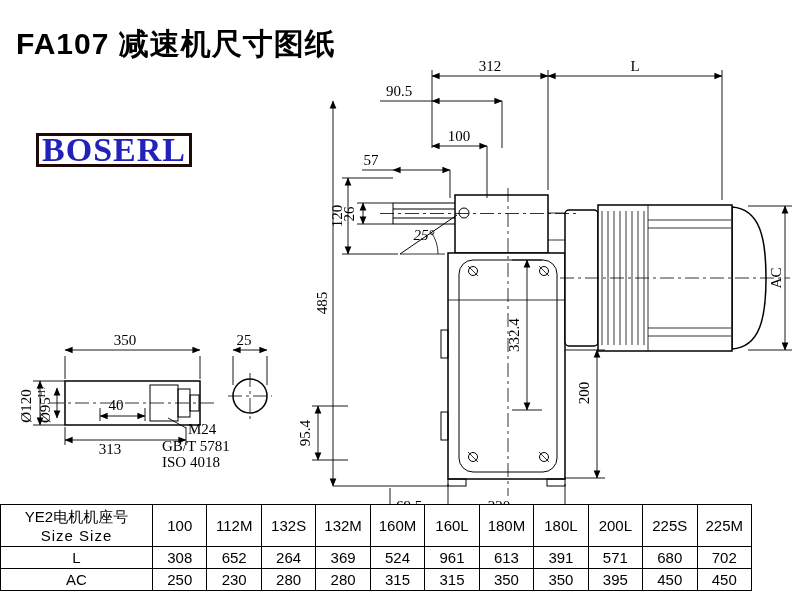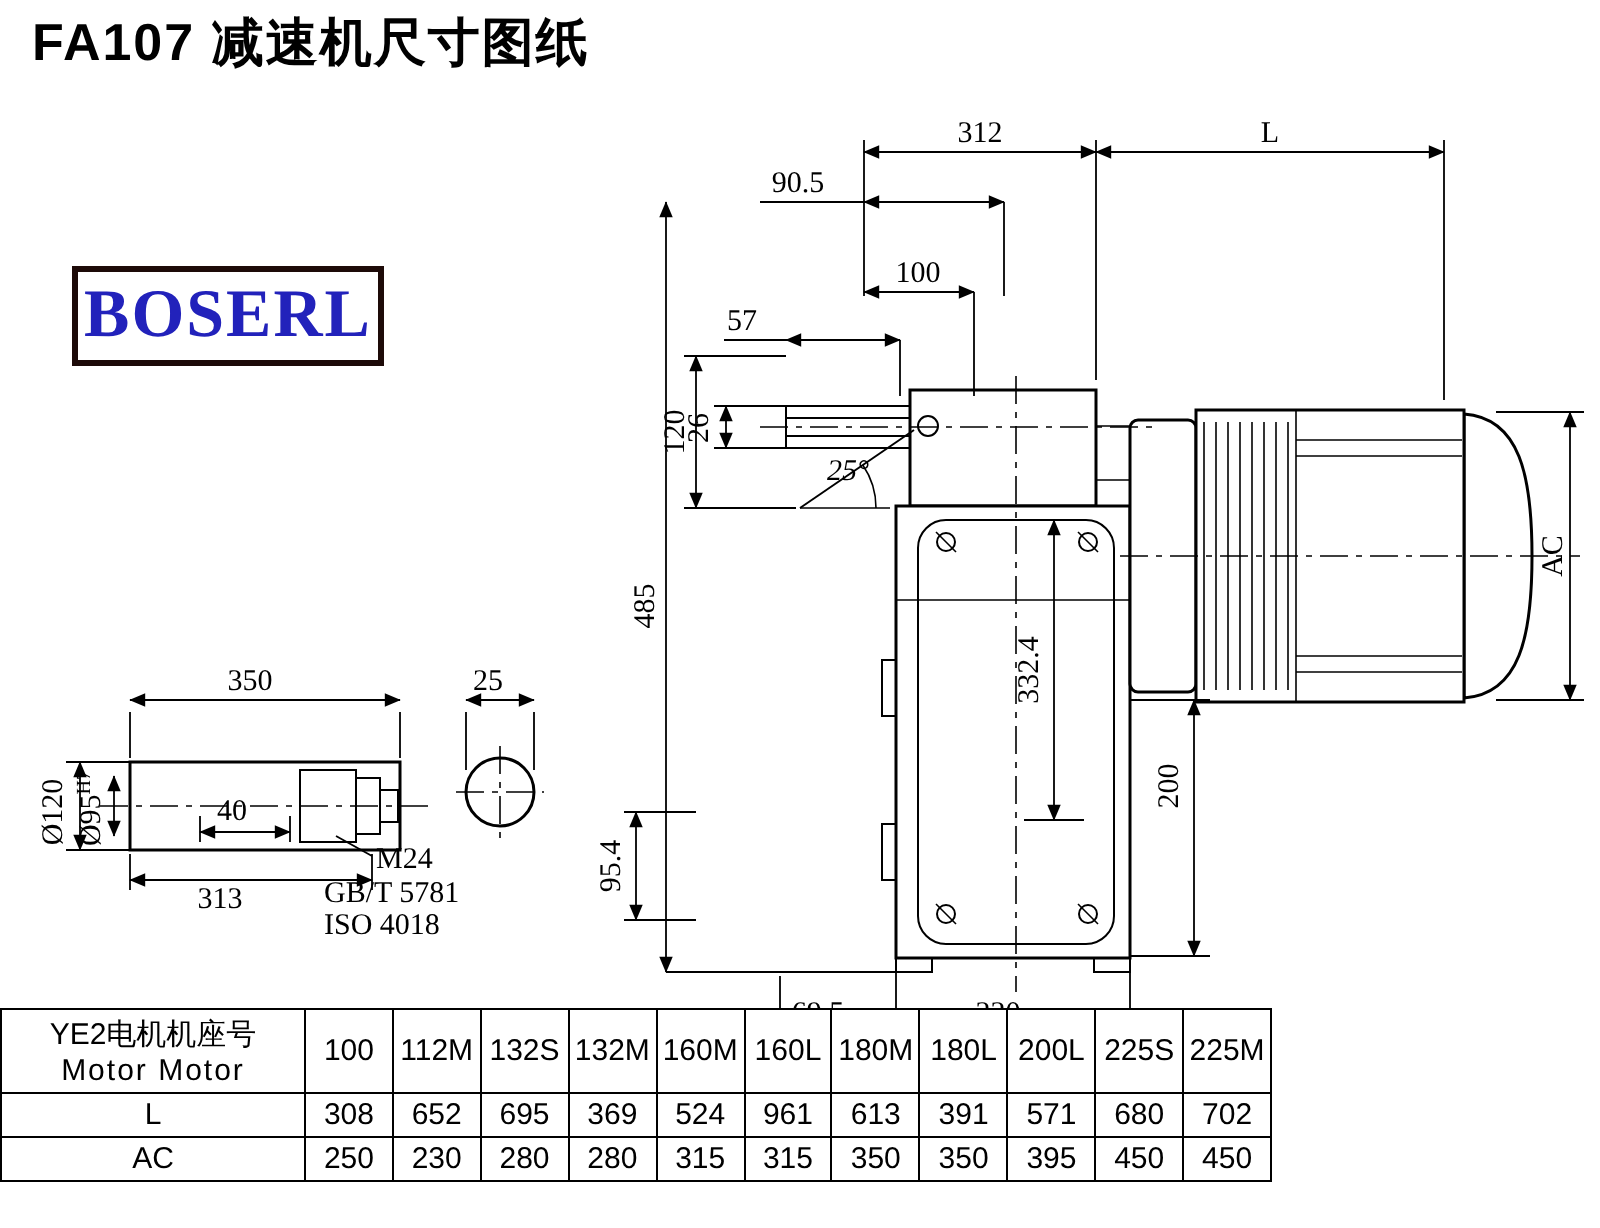--- a/index.html
+++ b/index.html
@@ -1,35 +1,35 @@
 <!DOCTYPE html>
 <html><head>
 <meta charset="utf-8">
 <style>
   * { margin:0; padding:0; box-sizing:border-box; }
   html,body { background:#fff; }
   body { width:800px; height:614px; position:relative; overflow:hidden;
          font-family:"Liberation Sans", sans-serif; color:#000; }
   .page { position:absolute; inset:0; background:#fff; }
-  .title { position:absolute; left:16px; top:4px; font-size:26px; font-weight:bold;
+  .title { position:absolute; left:16px; top:24px; font-size:30px; font-weight:bold;
            letter-spacing:1px; white-space:nowrap; }
-  .logo { position:absolute; left:36px; top:133px; width:156px; height:50px;
+  .logo { position:absolute; left:36px; top:133px; width:156px; height:34px;
           border:3px solid #1d0a08; background:#fff; display:flex;
           align-items:center; justify-content:center; }
   .logo span { font-family:"Liberation Serif", serif; font-size:34px; font-weight:bold;
                color:#2222bb; letter-spacing:1px; }
   .drawing { position:absolute; left:0; top:48px; }
   .ln    { stroke:#000; stroke-width:1; fill:none; }
   .thick { stroke:#000; stroke-width:1.5; fill:#fff; }
   .thin  { stroke:#000; stroke-width:0.8; fill:none; }
   .cl    { stroke:#000; stroke-width:0.8; stroke-dasharray:14 4 3 4; fill:none; }
   .dim   { stroke:#000; stroke-width:0.9; fill:none; }
   .dimtext { font-family:"Liberation Serif", serif; font-size:15px; fill:#000; }
   .it { font-style:italic; }
-  .spec-table { position:absolute; left:0; top:504px; width:636px;
+  .spec-table { position:absolute; left:0; top:504px; width:752px;
                 border-collapse:collapse; table-layout:fixed; }
   .spec-table td { border:1px solid #000; text-align:center; vertical-align:middle;
                    font-size:15px; padding:1px 0; height:22px; }
   .spec-table td.head-cell { height:42px; }
   .spec-table col.c0 { width:152px; }
   .ms { letter-spacing:1px; }
 </style>
 </head>
 <body>
 
@@ -213,39 +213,39 @@
 
   <table class="spec-table">
     <colgroup>
         <col class="c0">
         <col span="11">
       </colgroup>
     <tbody>
       <tr>
         <td class="head-cell">
           <div>YE2电机机座号</div>
-          <div class="ms">Motor Motor</div>
+          <div class="ms">Size Size</div>
         </td>
         <td>100</td>
         <td>112M</td>
         <td>132S</td>
         <td>132M</td>
         <td>160M</td>
         <td>160L</td>
         <td>180M</td>
         <td>180L</td>
         <td>200L</td>
         <td>225S</td>
         <td>225M</td>
       </tr>
       <tr>
         <td>L</td>
         <td>308</td>
         <td>652</td>
-        <td>695</td>
+        <td>264</td>
         <td>369</td>
         <td>524</td>
         <td>961</td>
         <td>613</td>
         <td>391</td>
         <td>571</td>
         <td>680</td>
         <td>702</td>
       </tr>
       <tr>

